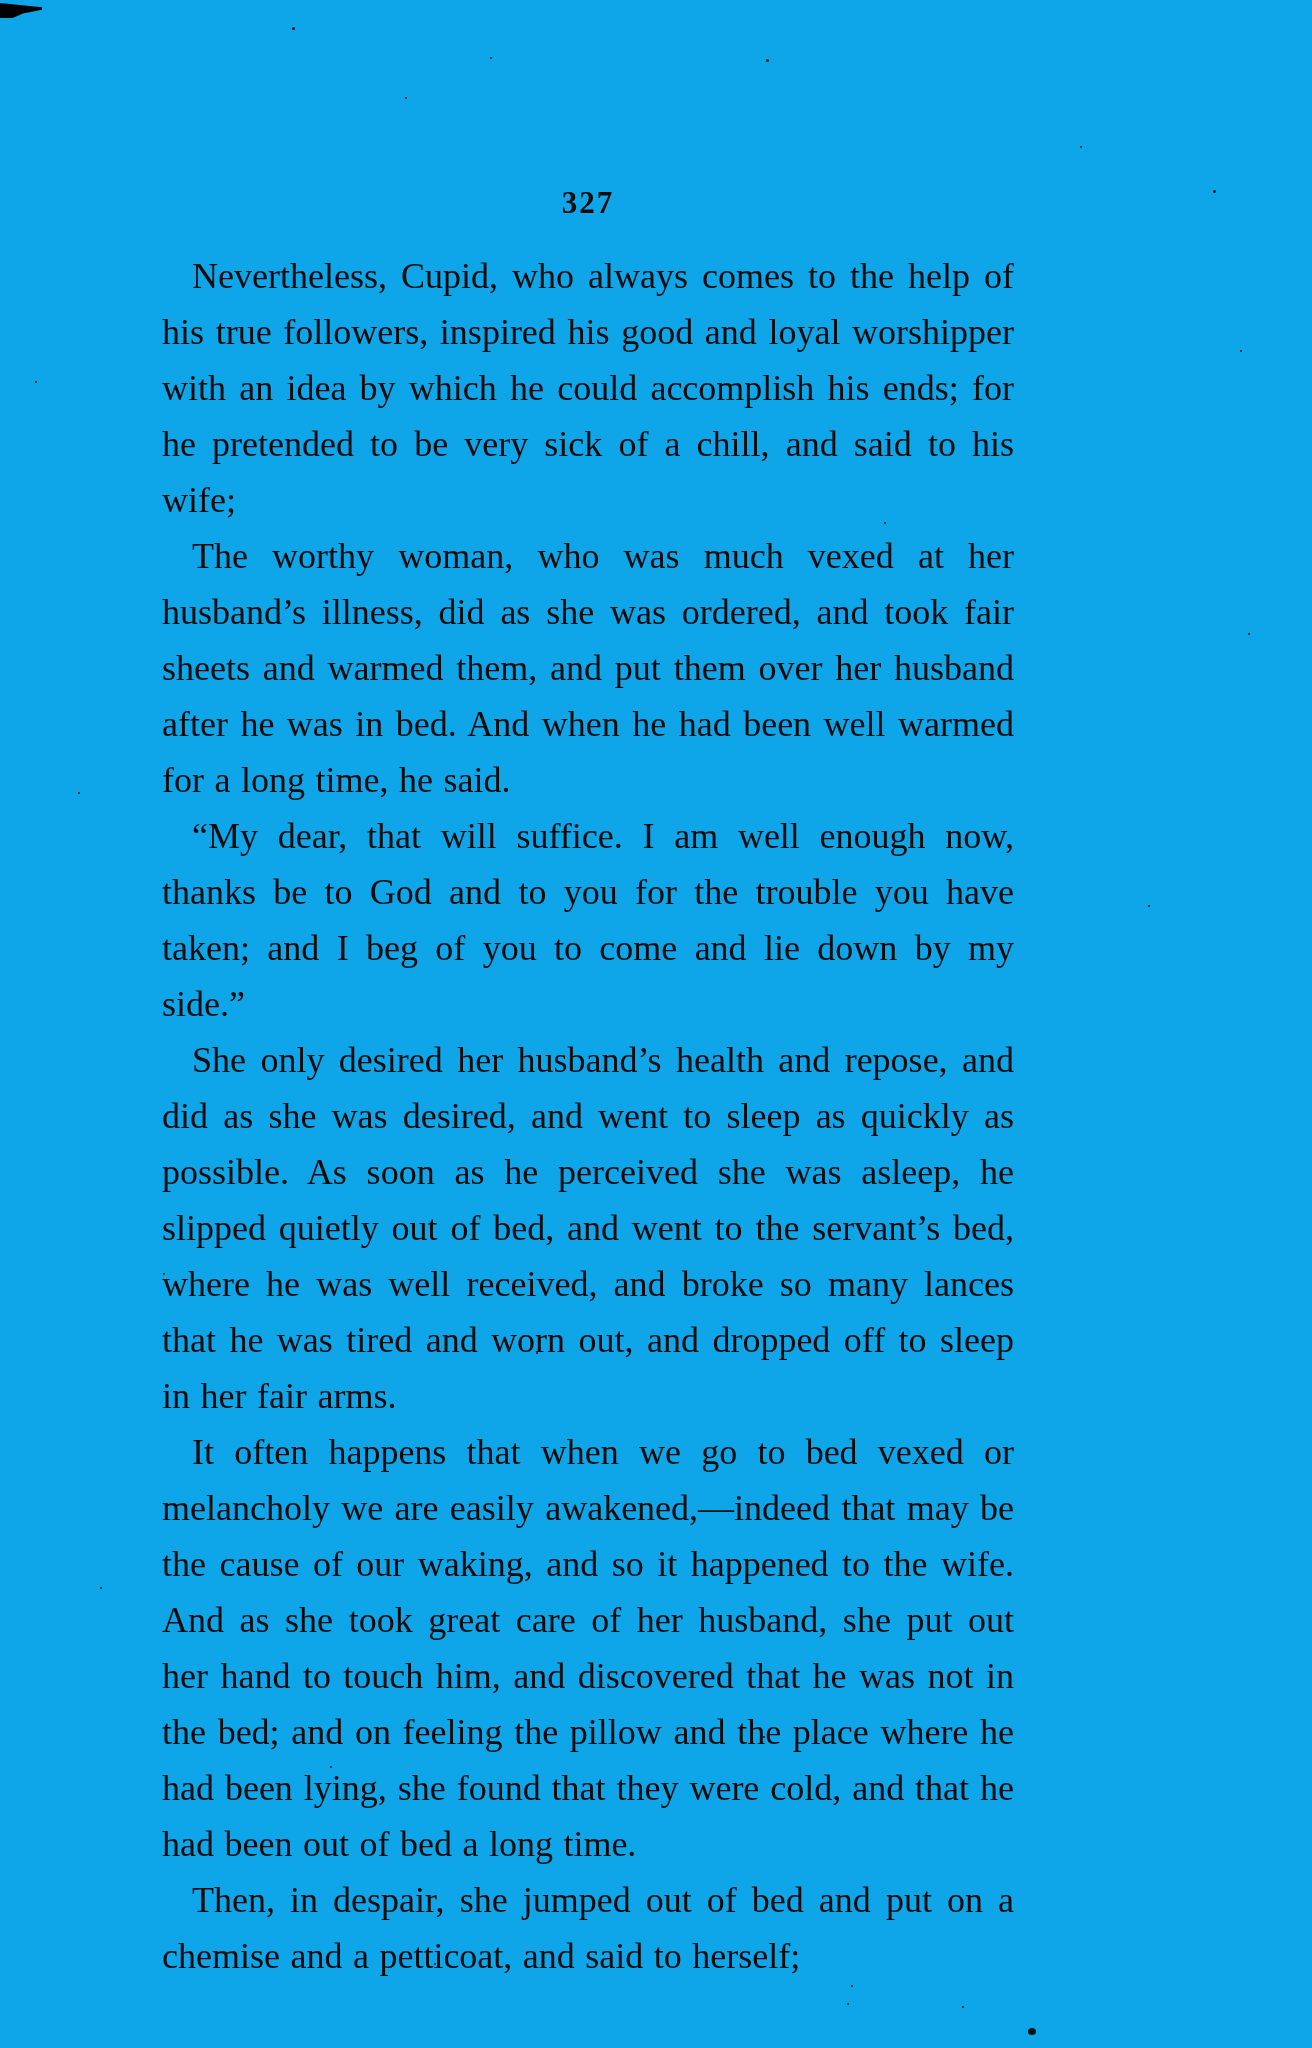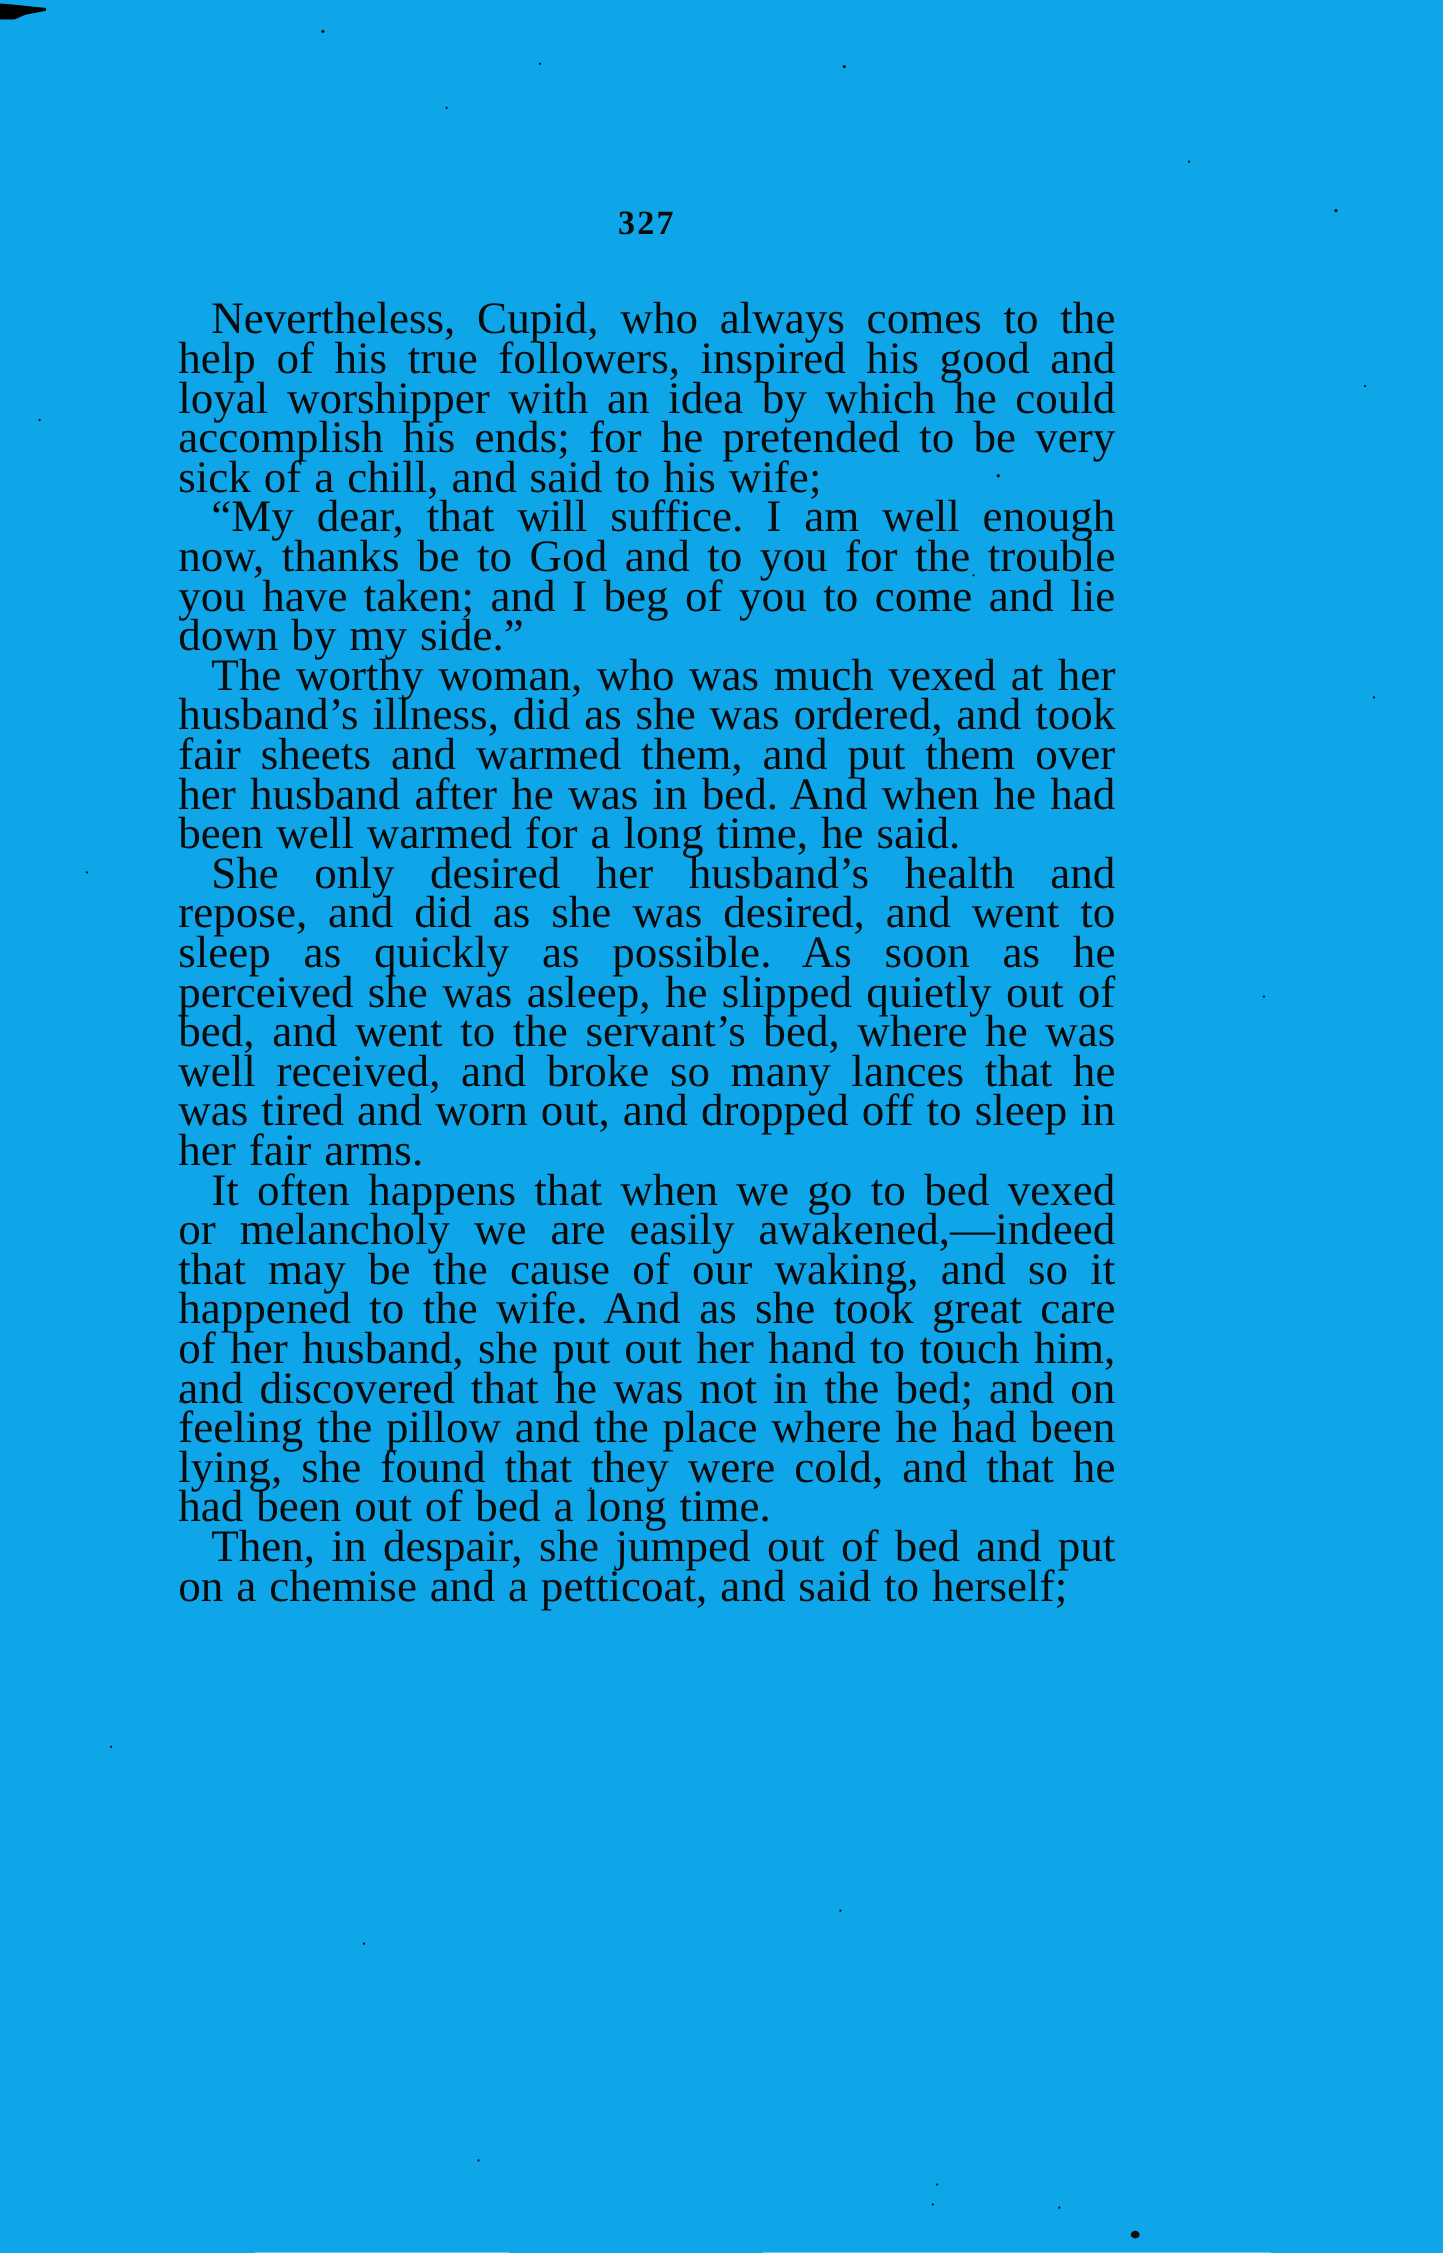--- a/index.html
+++ b/index.html
@@ -34,25 +34,24 @@
     font-size: 31px;
     font-weight: bold;
     letter-spacing: 2px;
     line-height: 34px;
   }
   .text-block {
     position: absolute;
     top: 248px;
     left: 162px;
     width: 852px;
-    font-size: 41px;
-    line-height: 36px;
+    font-size: 36px;
+    line-height: 56px;
     text-align: justify;
     word-spacing: 1.5px;
-    margin-top: 23px;
   }
   .para {
     margin: 0;
     padding: 0;
     text-indent: 30px;
   }
   .speck {
     position: absolute;
     background: #111;
     border-radius: 50%;
@@ -62,22 +61,22 @@
 <body>
 
 <div class="sheet">
 
   <div class="artifact-wedge"></div>
 
   <div class="page-number">327</div>
 
   <div class="text-block">
     <p class="para">Nevertheless, Cupid, who always comes to the help of his true followers, inspired his good and loyal worshipper with an idea by which he could accomplish his ends; for he pretended to be very sick of a chill, and said to his wife;</p>
+    <p class="para">The worthy woman, who was much vexed at her husband’s illness, did as she was ordered, and took fair sheets and warmed them, and put them over her husband after he was in bed.  And when he had been well warmed for a long time, he said.</p>
     <p class="para">“My dear, that will suffice.  I am well enough now, thanks be to God and to you for the trouble you have taken; and I beg of you to come and lie down by my side.”</p>
-    <p class="para">The worthy woman, who was much vexed at her husband’s illness, did as she was ordered, and took fair sheets and warmed them, and put them over her husband after he was in bed.  And when he had been well warmed for a long time, he said.</p>
     <p class="para">She only desired her husband’s health and repose, and did as she was desired, and went to sleep as quickly as possible.  As soon as he perceived she was asleep, he slipped quietly out of bed, and went to the servant’s bed, where he was well received, and broke so many lances that he was tired and worn out, and dropped off to sleep in her fair arms.</p>
     <p class="para">It often happens that when we go to bed vexed or melancholy we are easily awakened,—indeed that may be the cause of our waking, and so it happened to the wife.  And as she took great care of her husband, she put out her hand to touch him, and discovered that he was not in the bed; and on feeling the pillow and the place where he had been lying, she found that they were cold, and that he had been out of bed a long time.</p>
     <p class="para">Then, in despair, she jumped out of bed and put on a chemise and a petticoat, and said to herself;</p>
   </div>
 
   <div class="speck" style="left:292px;top:27px;width:3px;height:3px;"></div>
   <div class="speck" style="left:490px;top:57px;width:2px;height:2px;"></div>
   <div class="speck" style="left:766px;top:59px;width:3px;height:3px;"></div>
   <div class="speck" style="left:405px;top:97px;width:2px;height:2px;"></div>
   <div class="speck" style="left:1080px;top:146px;width:2px;height:2px;"></div>

